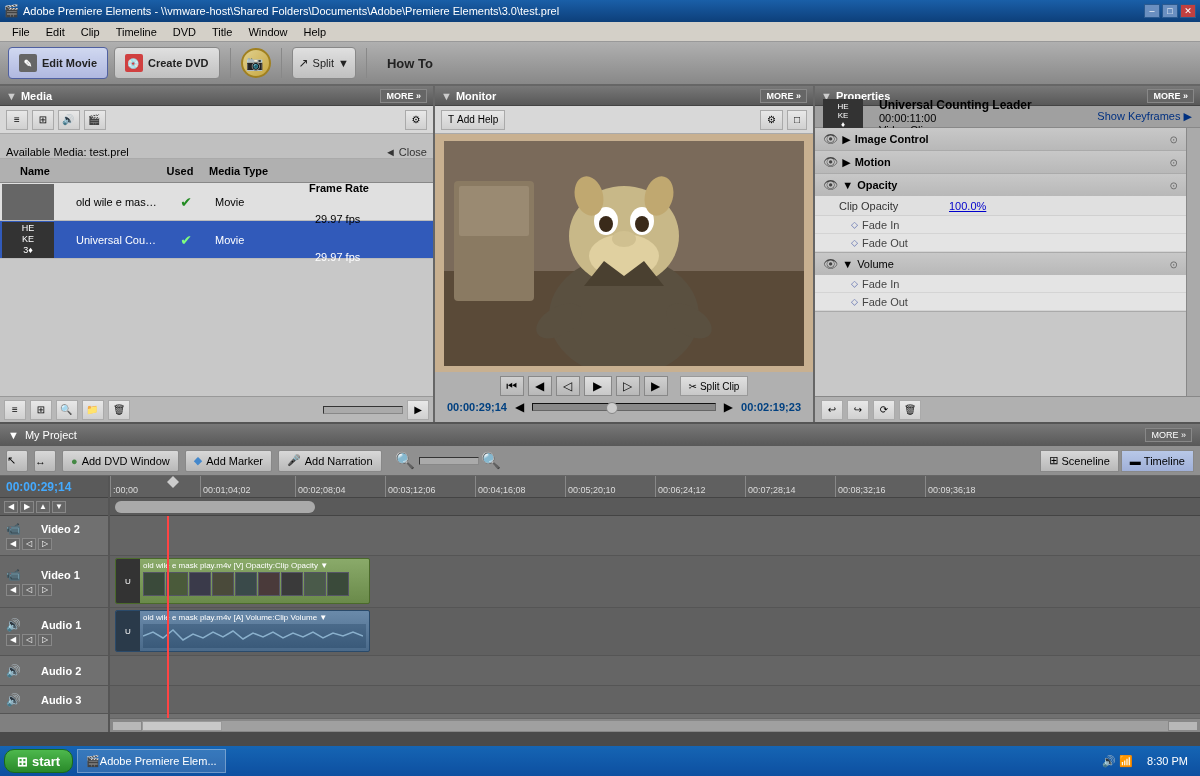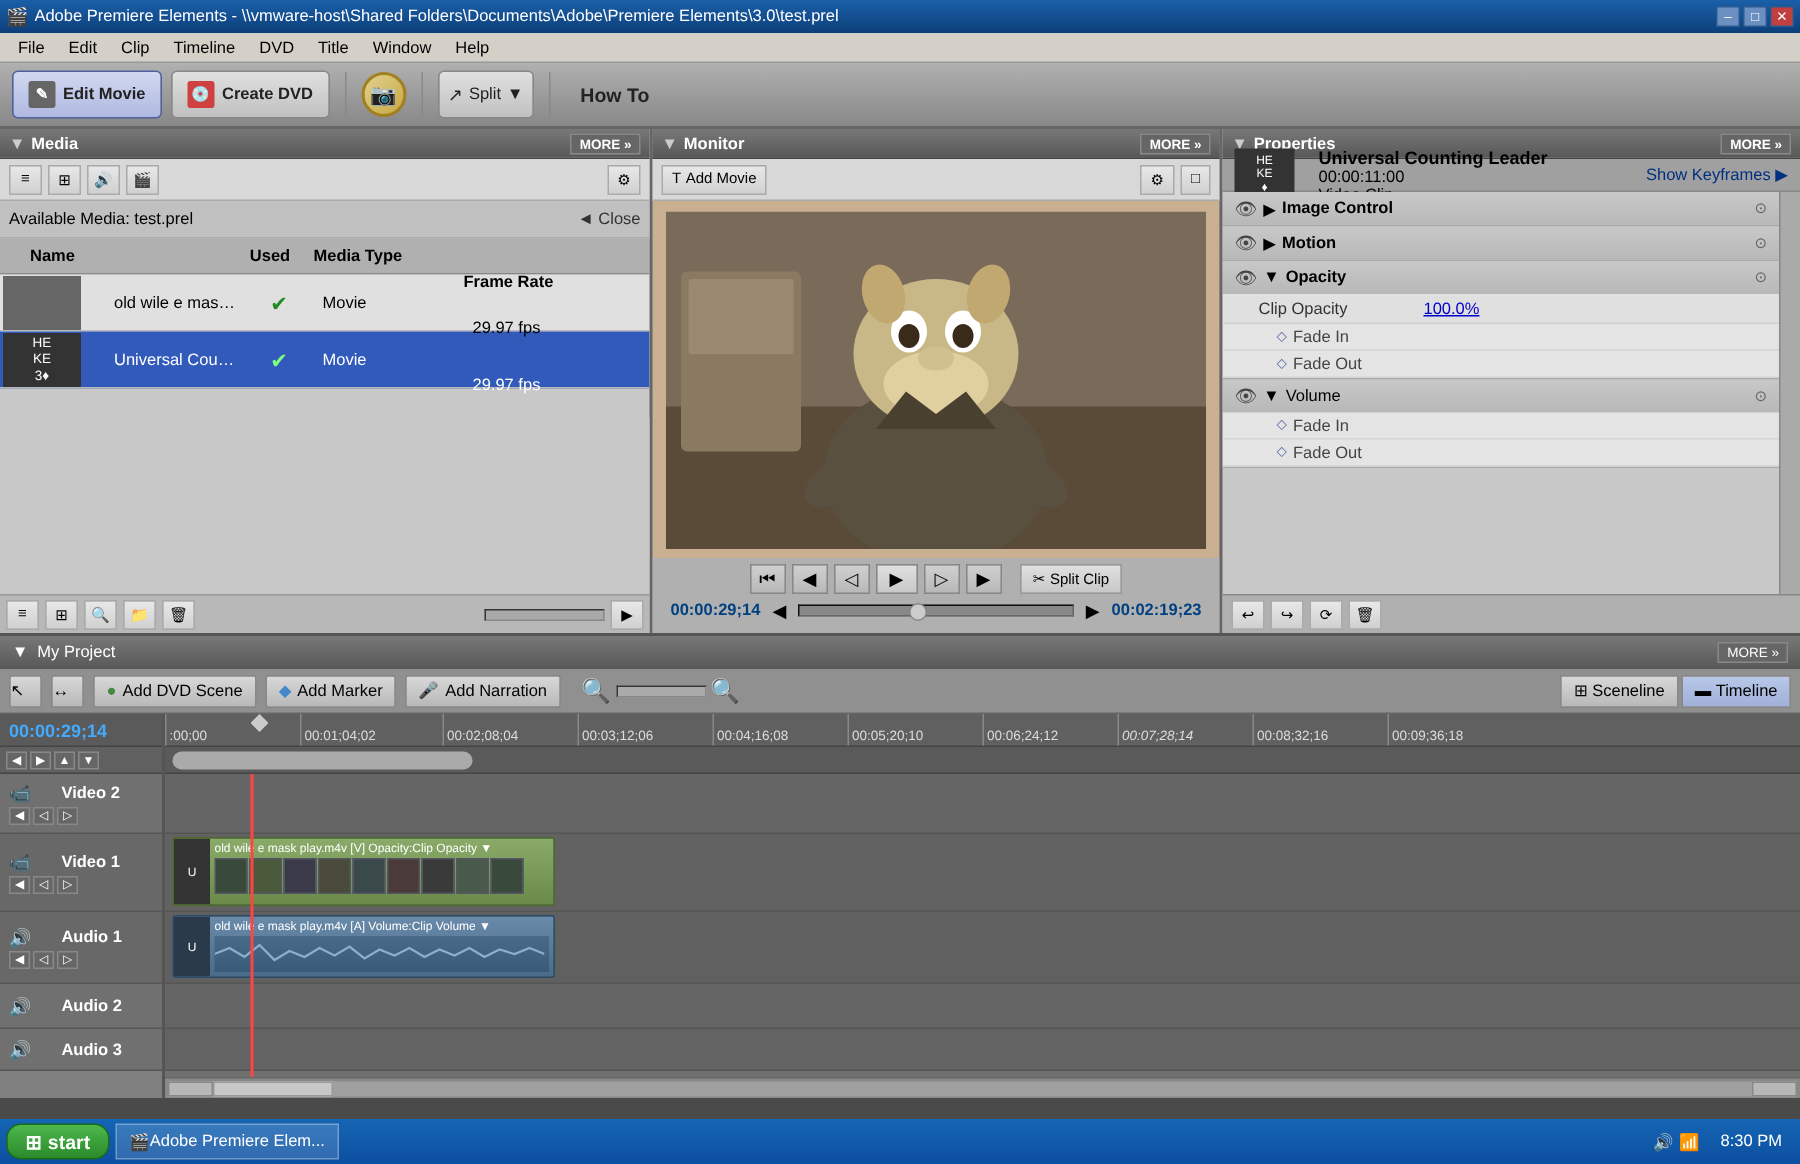--- a/index.html
+++ b/index.html
@@ -137,21 +137,21 @@
     .media-tb-btn {
       background: linear-gradient(to bottom, #e8e8e8, #d0d0d0);
       border: 1px solid #aaa;
       width: 22px; height: 20px;
       display: flex; align-items: center; justify-content: center;
       cursor: pointer; font-size: 10px;
     }
     .media-available-row {
       background: #c0c0c0;
       height: 22px;
-      display: flex; align-items: center;
+      display: flex; align-items: flex-start;
       padding: 12px 6px;
       font-size: 11px;
       border-bottom: 1px solid #aaa;
     }
     .close-btn { margin-left: auto; cursor: pointer; color: #333; font-size: 11px; }
     #media-table { flex: 1; overflow: hidden; }
     .media-table-header {
       background: #b0b0b0;
       height: 24px;
       display: flex;
@@ -589,21 +589,21 @@
     <div id="monitor-panel">
       <div class="panel-header">
         <span class="collapse-icon">▼</span>
         <span>Monitor</span>
         <span class="more-btn">MORE »</span>
       </div>
 
       <div id="monitor-toolbar">
         <div class="monitor-toolbar-btn">
           <span>T</span>
-          <span>Add Movie</span>
+          <span>Add Help</span>
         </div>
         <div style="margin-left:auto; display:flex; gap:4px;">
           <div class="monitor-toolbar-btn">⚙</div>
           <div class="monitor-toolbar-btn">□</div>
         </div>
       </div>
 
       <div id="video-preview">
         <div class="preview-container">
 
@@ -766,21 +766,21 @@
 
       <div class="proj-tb-btn" style="width:22px; padding:0;">
         <span>↖</span>
       </div>
       <div class="proj-tb-btn" style="width:22px; padding:0;">
         <span>↔</span>
       </div>
 
       <div class="proj-tb-btn">
         <span style="color:#448844;">●</span>
-        <span>Add DVD Scene</span>
+        <span>Add DVD Window</span>
       </div>
 
       <div class="proj-tb-btn">
         <span style="color:#4488cc;">◆</span>
         <span>Add Marker</span>
       </div>
 
       <div class="proj-tb-btn">
         <span style="color:#cc8844;">🎤</span>
         <span>Add Narration</span>
@@ -887,21 +887,21 @@
           </div>
           <div class="ruler-mark" style="left:365px;">
             <span class="ruler-label">00:04;16;08</span>
           </div>
           <div class="ruler-mark" style="left:455px;">
             <span class="ruler-label">00:05;20;10</span>
           </div>
           <div class="ruler-mark" style="left:545px;">
             <span class="ruler-label">00:06;24;12</span>
           </div>
-          <div class="ruler-mark" style="left:635px;font-style:italic;">
+          <div class="ruler-mark" style="left:635px;">
             <span class="ruler-label">00:07;28;14</span>
           </div>
           <div class="ruler-mark" style="left:725px;">
             <span class="ruler-label">00:08;32;16</span>
           </div>
           <div class="ruler-mark" style="left:815px;">
             <span class="ruler-label">00:09;36;18</span>
           </div>
 
           <div style="position:absolute; left:57px; top:0; width:12px; height:12px; background:#ccc; clip-path:polygon(50% 0%, 0% 50%, 50% 100%, 100% 50%);"></div>

